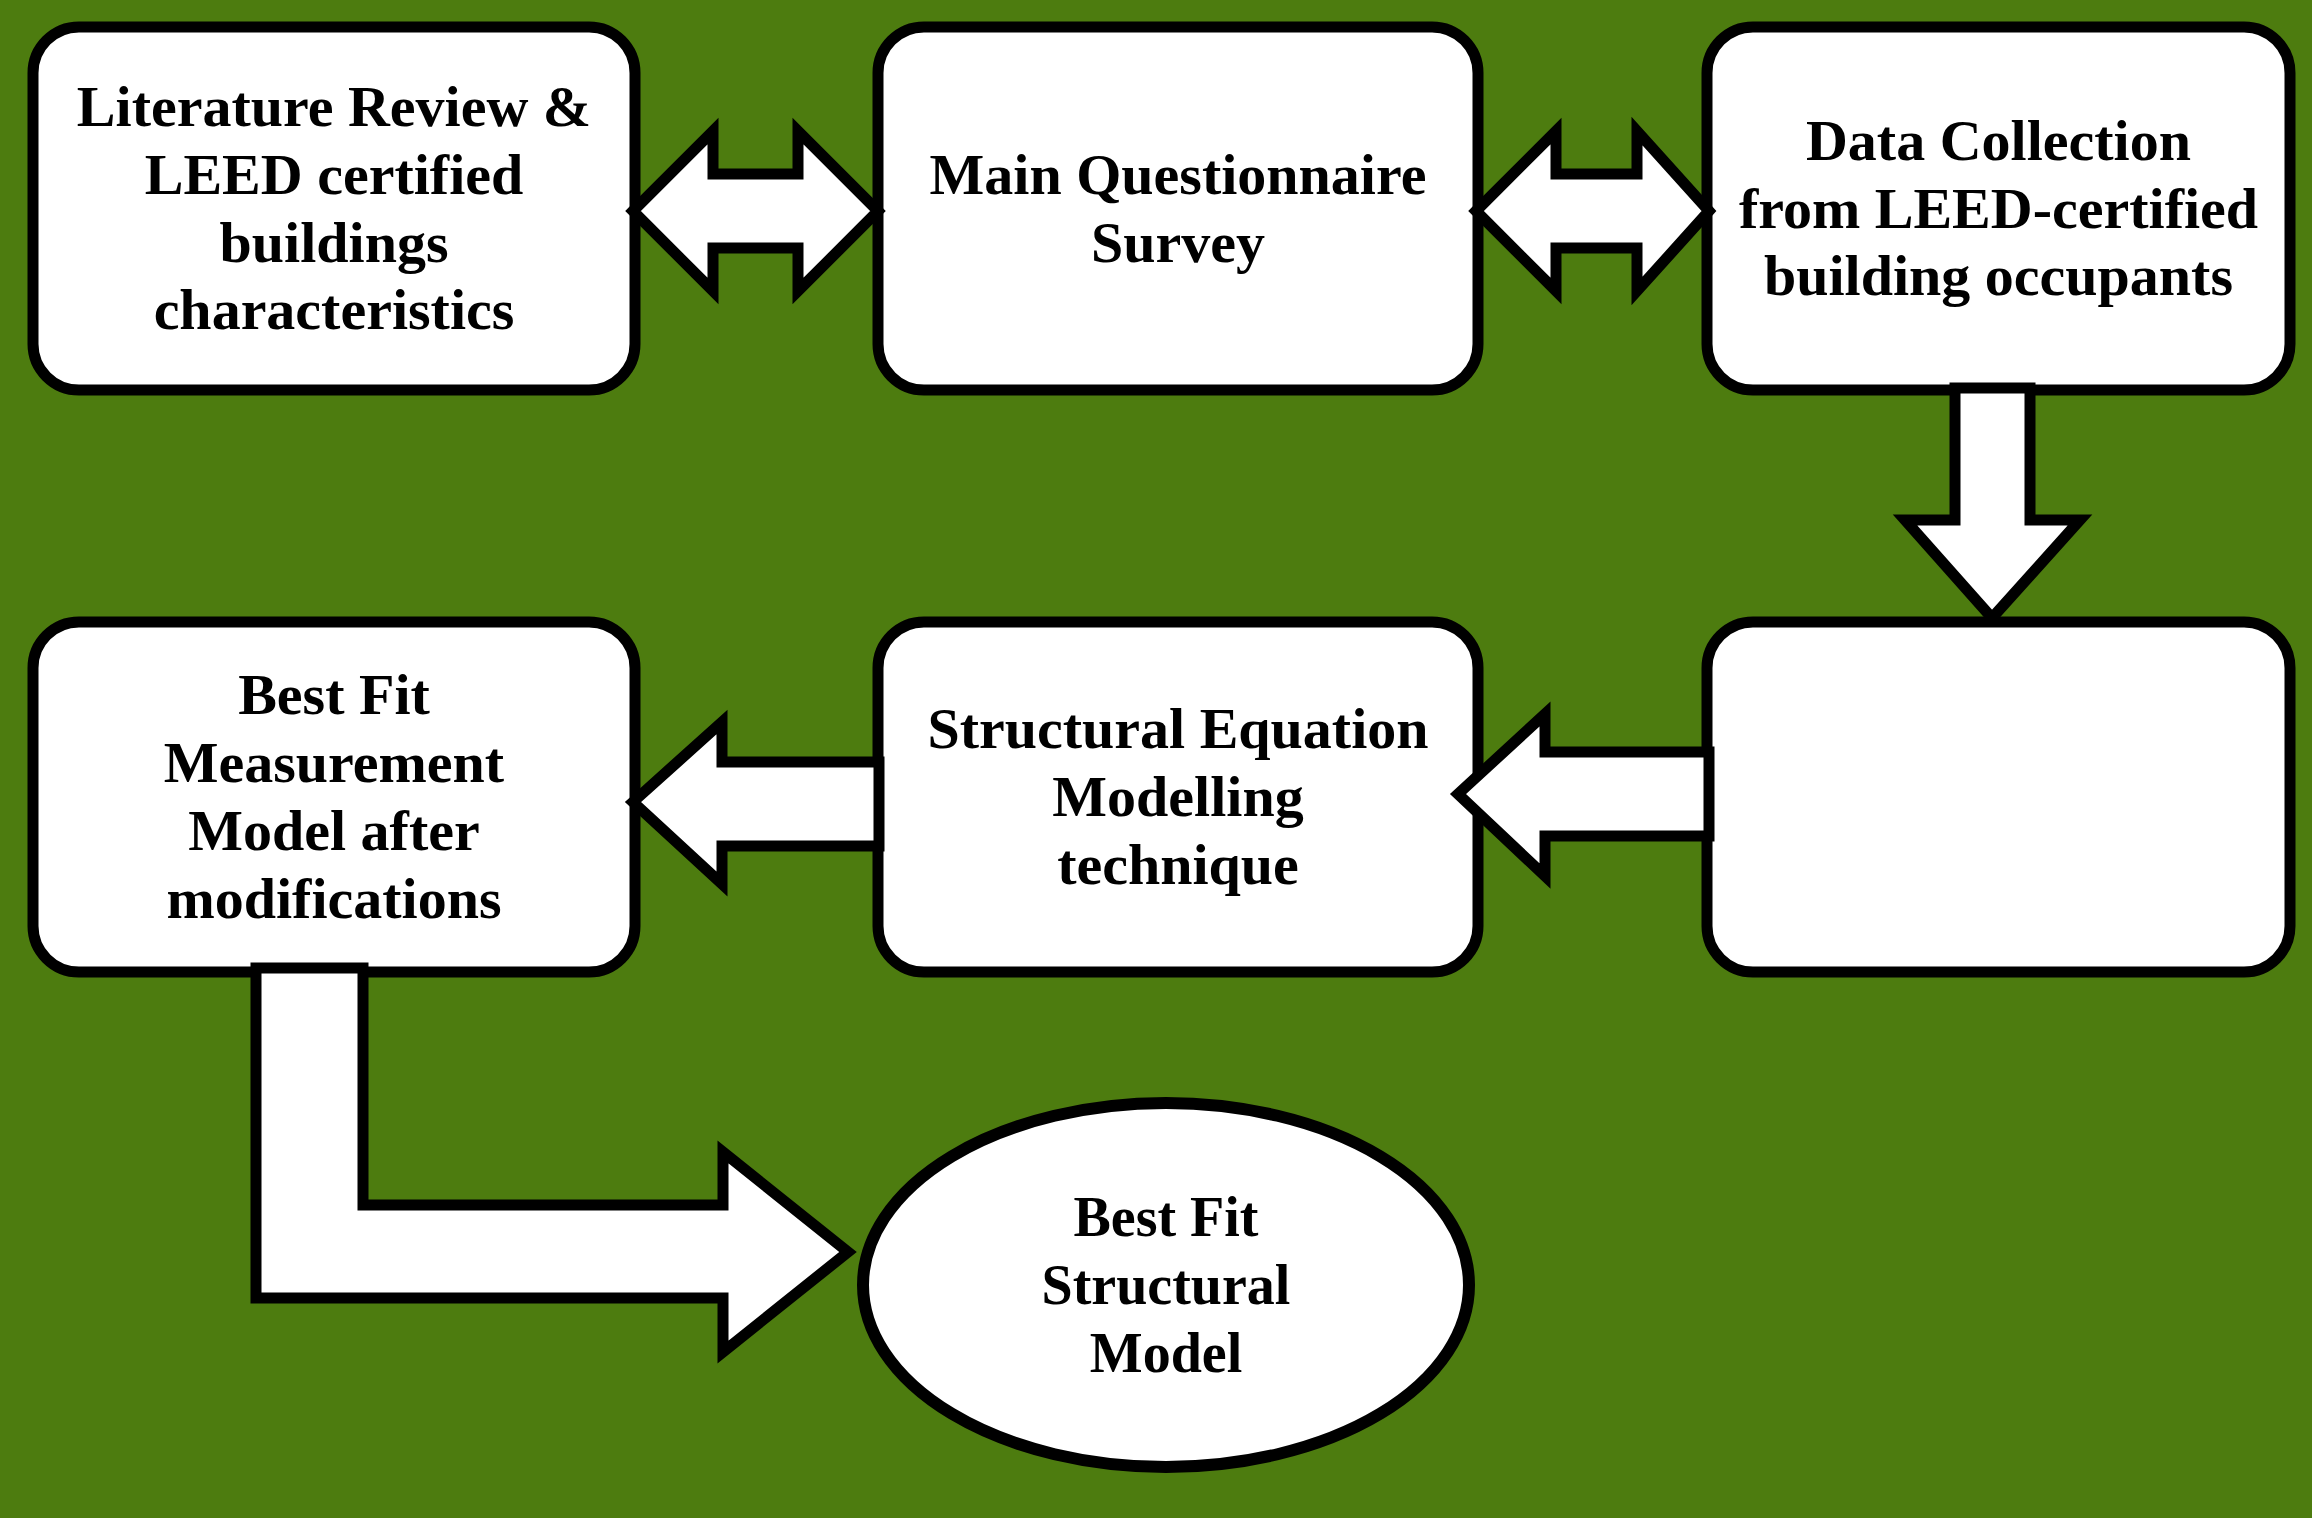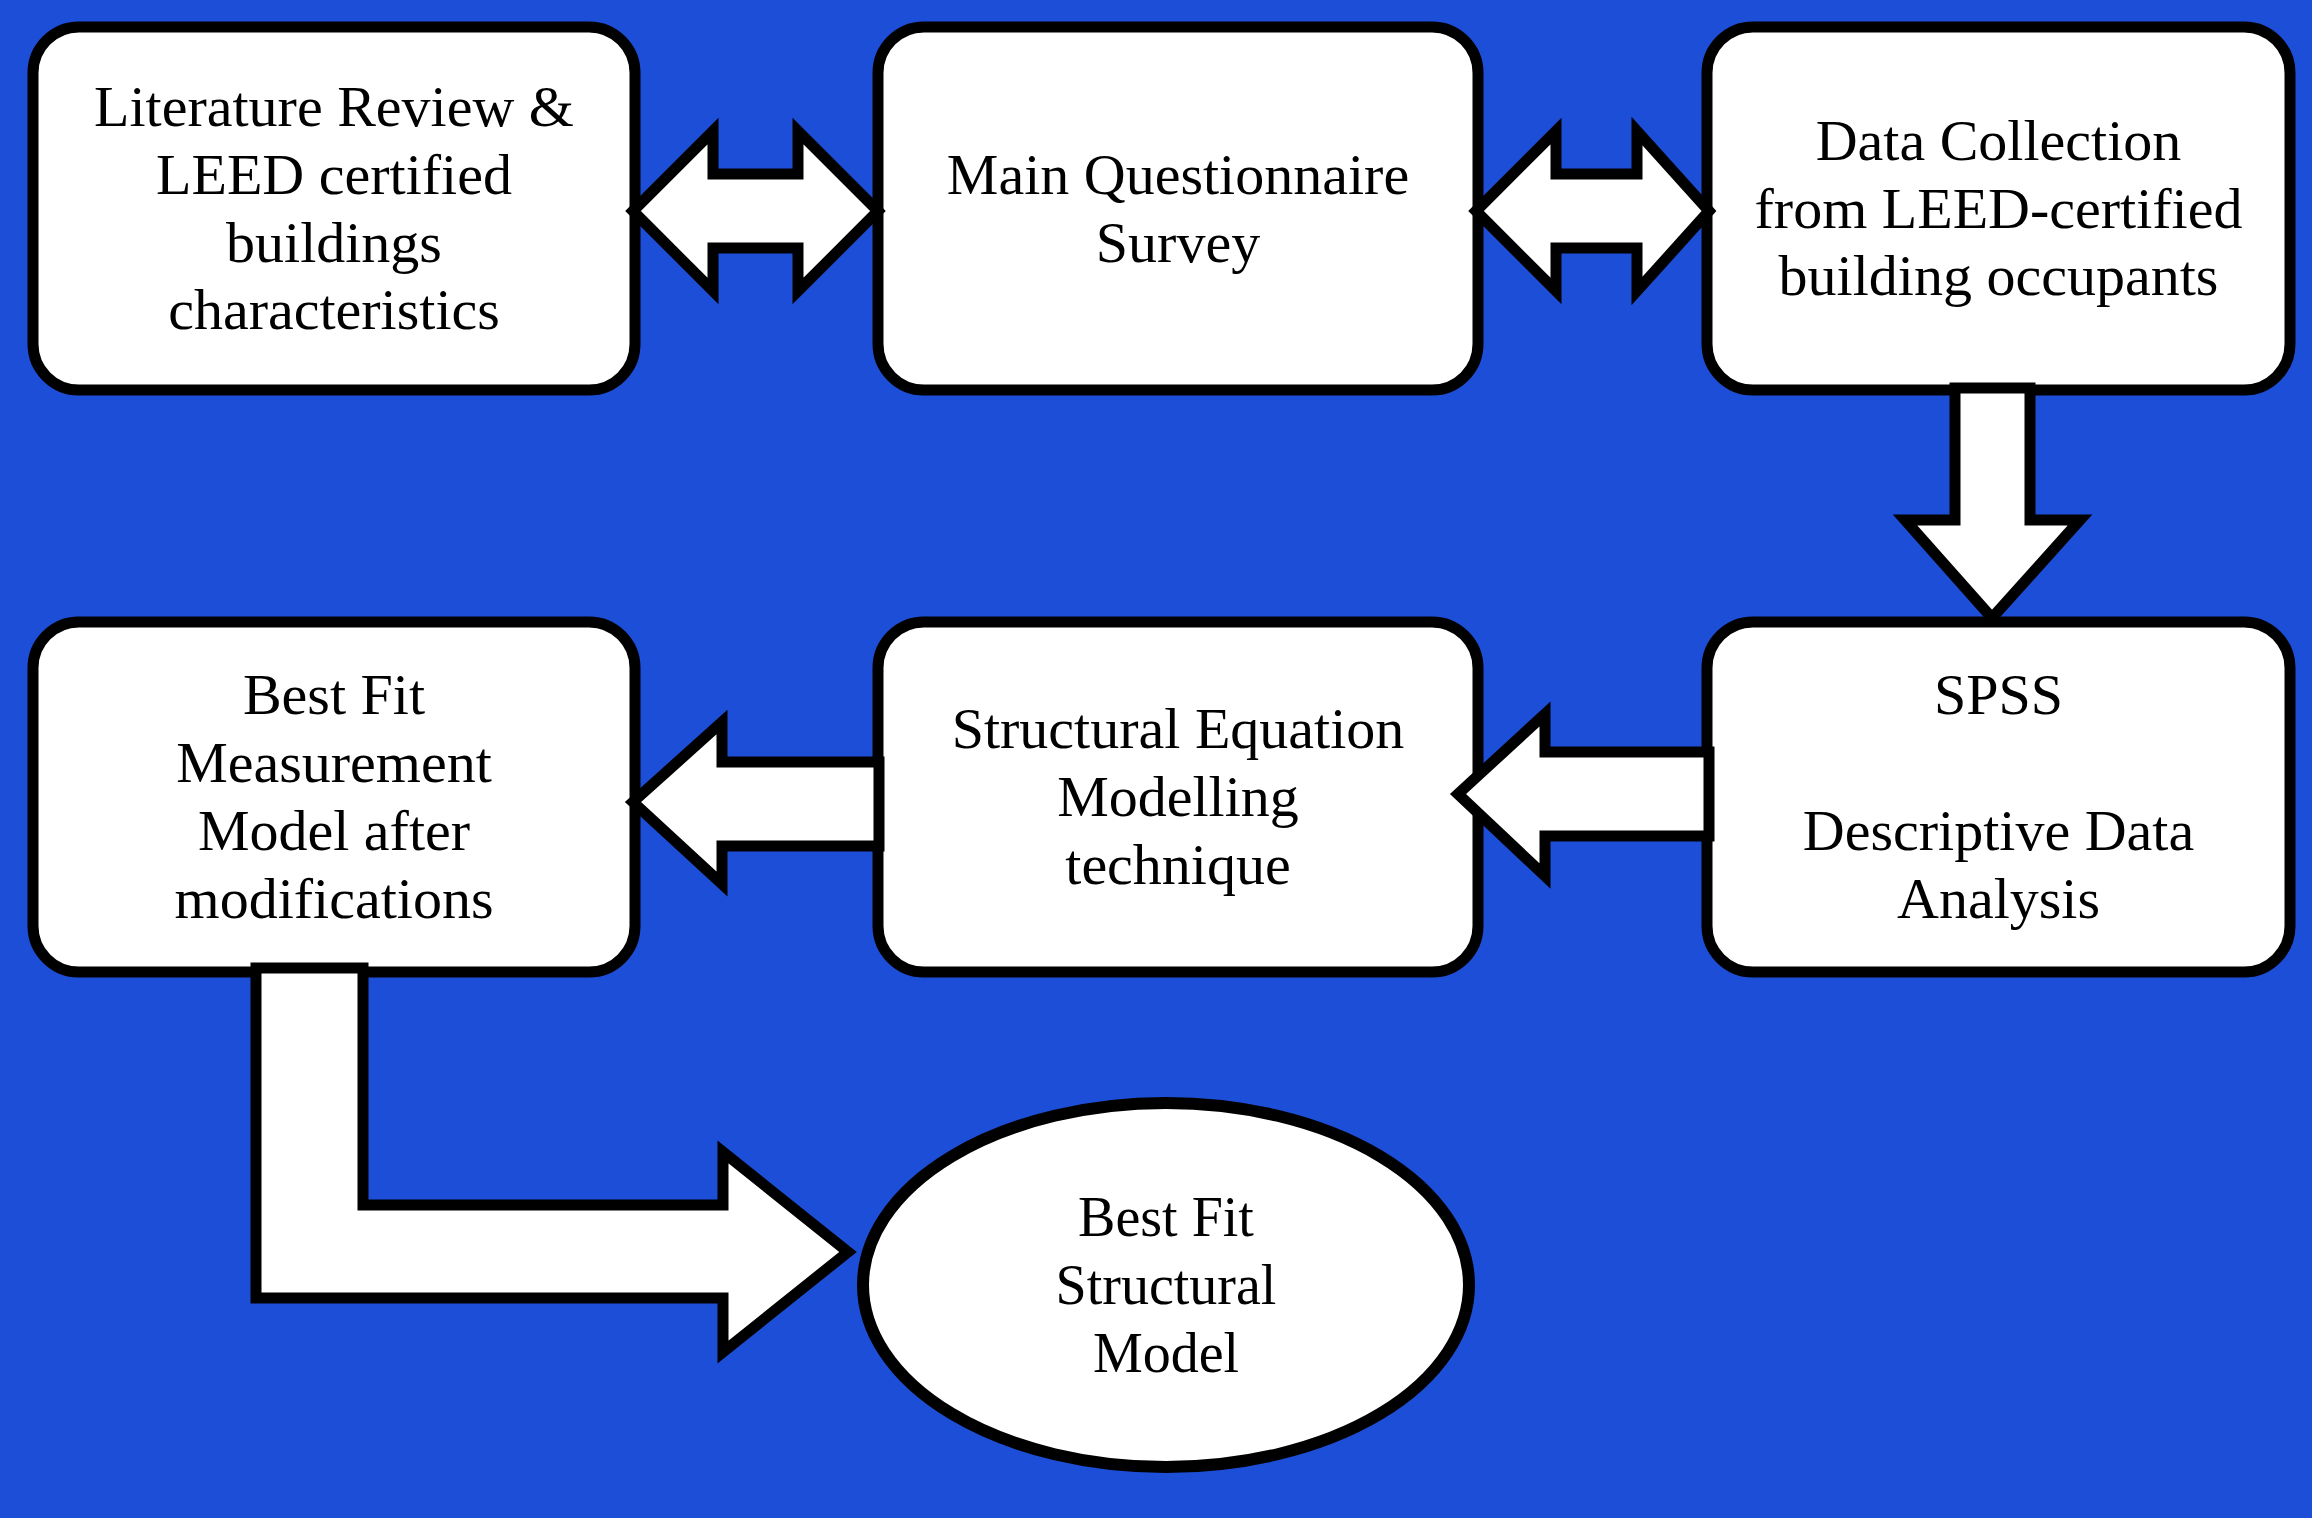--- a/index.html
+++ b/index.html
@@ -8,22 +8,23 @@
     padding: 0;
     background: #ffffff;
   }
   body {
     font-family: "Liberation Serif", "DejaVu Serif", serif;
   }
   #canvas {
     position: relative;
     width: 2312px;
     height: 1518px;
-    background: #1d4ed8;
+    background: #4d7c0f;
     overflow: hidden;
+    font-weight: bold;
   }
   #flow-svg {
     position: absolute;
     left: 0;
     top: 0;
     width: 2312px;
     height: 1518px;
   }
   .node-shape {
     fill: #ffffff;
@@ -91,24 +92,20 @@
 buildings
 characteristics</div>
 
   <div class="node-label" style="left:1715px; top:27px; width:567px; height:363px;">Data Collection
 from LEED-certified
 building occupants</div>
 
   <div class="node-label" style="left:888px; top:27px; width:580px; height:363px;">Main Questionnaire
 Survey</div>
 
-  <div class="node-label" style="left:1715px; top:622px; width:567px; height:350px;">SPSS
-
-Descriptive Data
-Analysis</div>
 
   <div class="node-label" style="left:888px; top:622px; width:580px; height:350px;">Structural Equation
 Modelling
 technique</div>
 
   <div class="node-label" style="left:55px; top:622px; width:558px; height:350px;">Best Fit
 Measurement
 Model after
 modifications</div>
 

